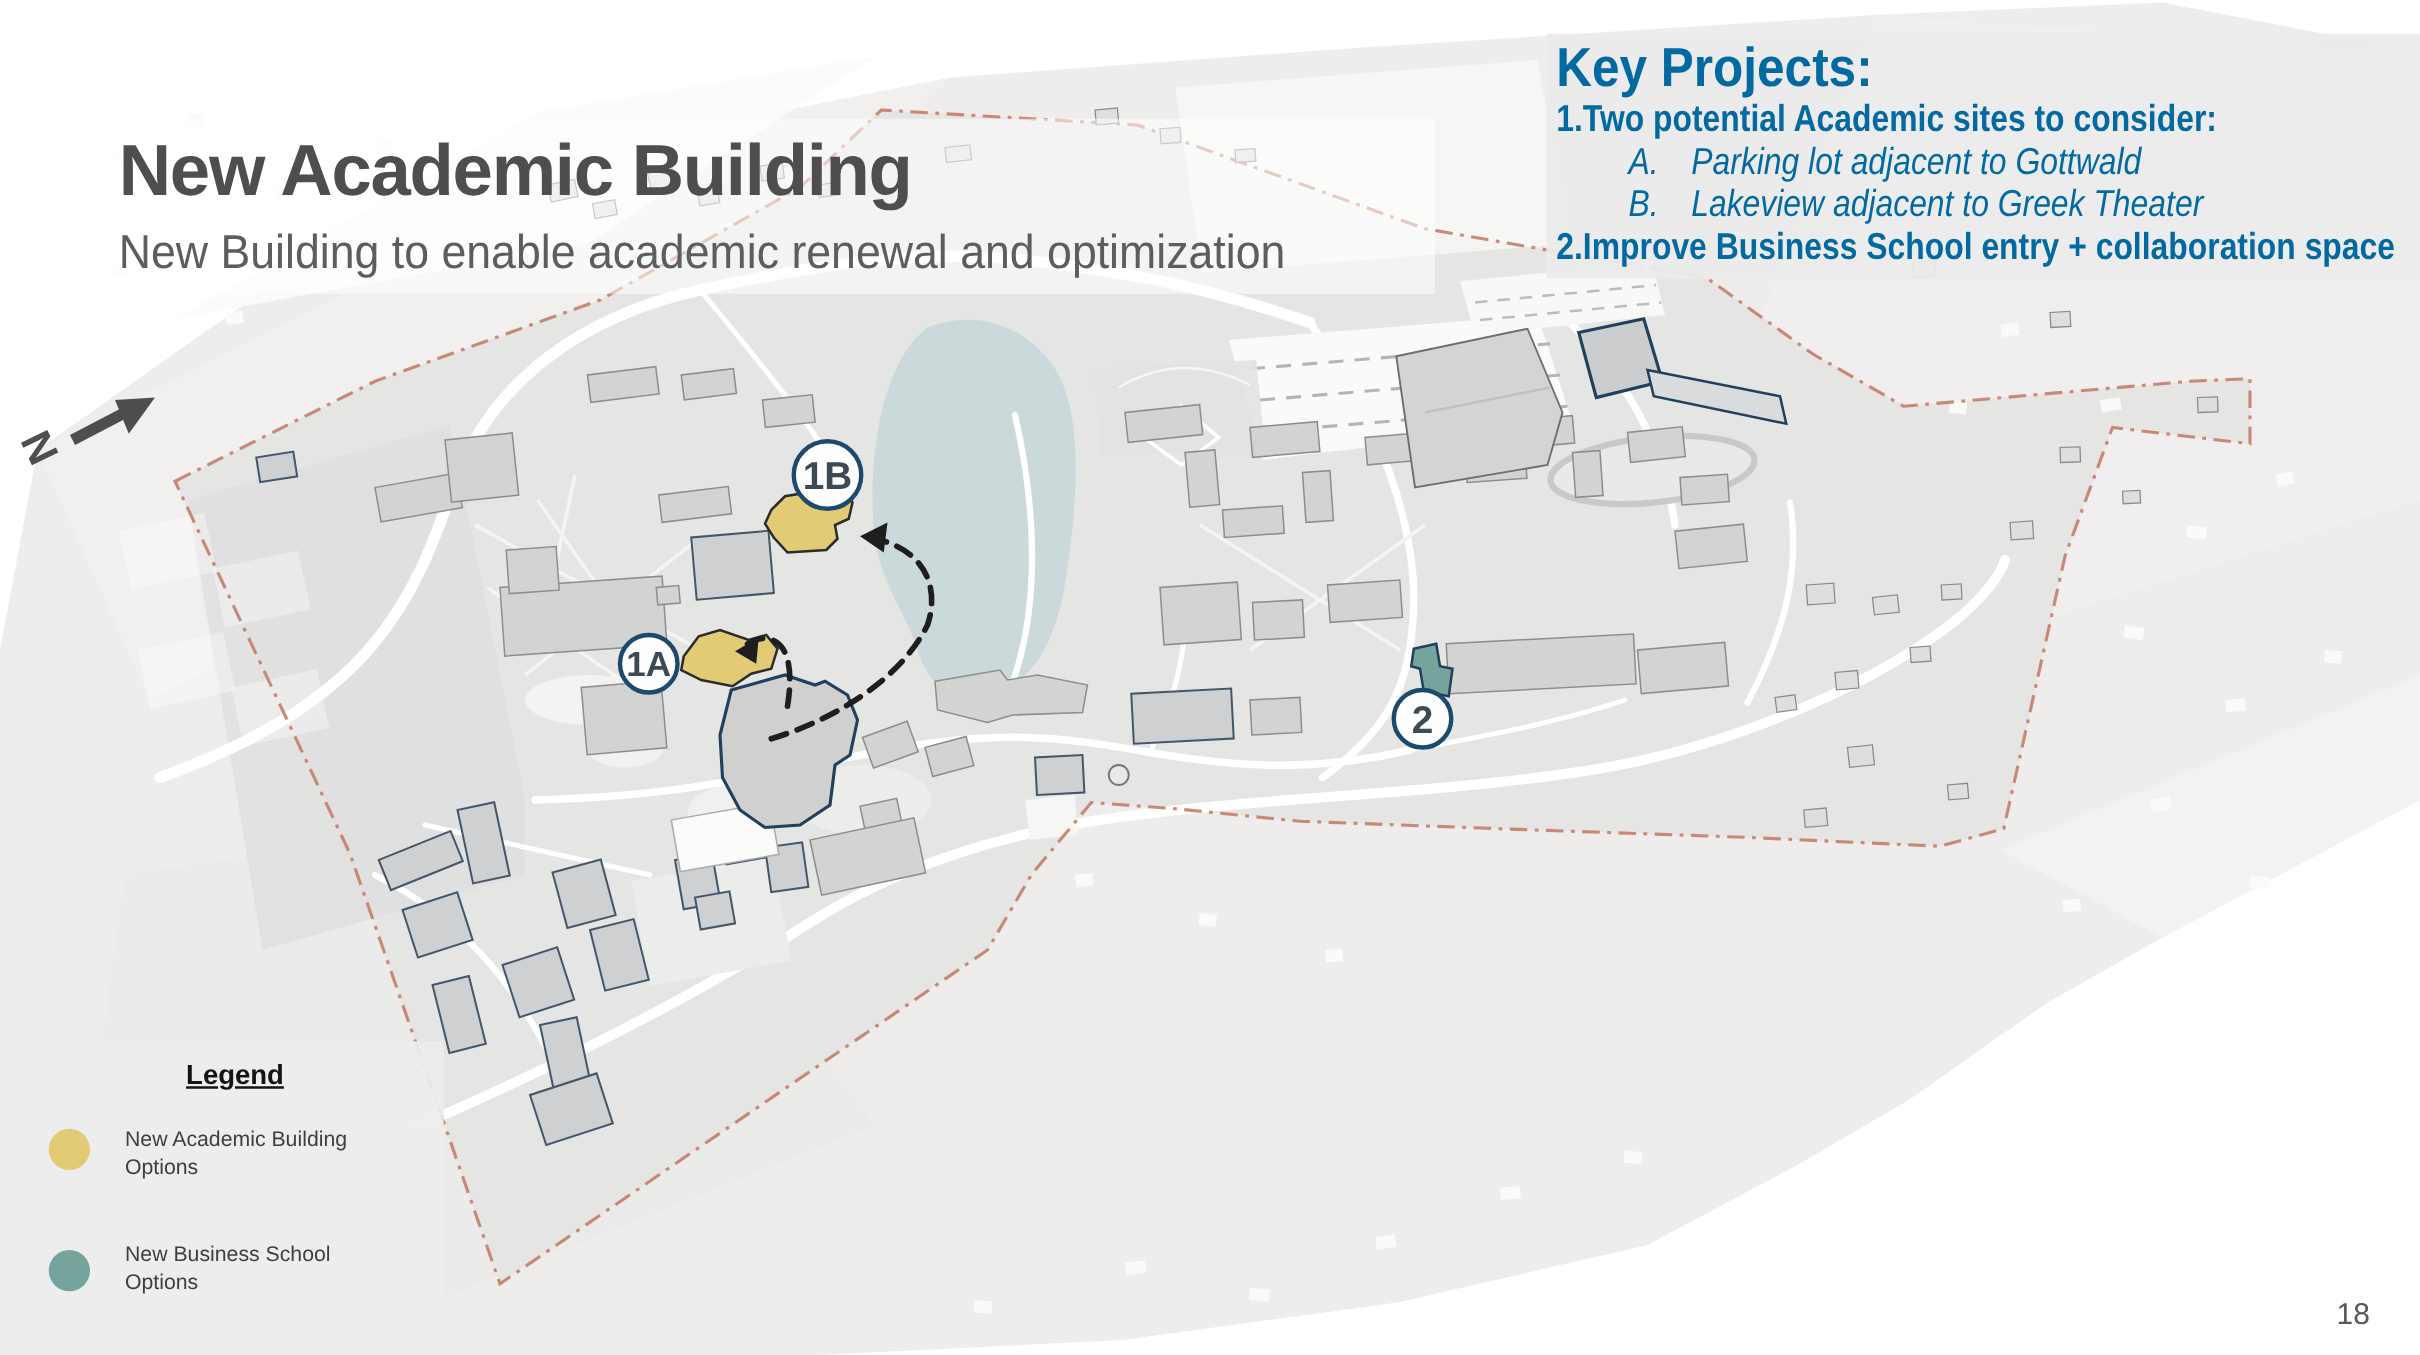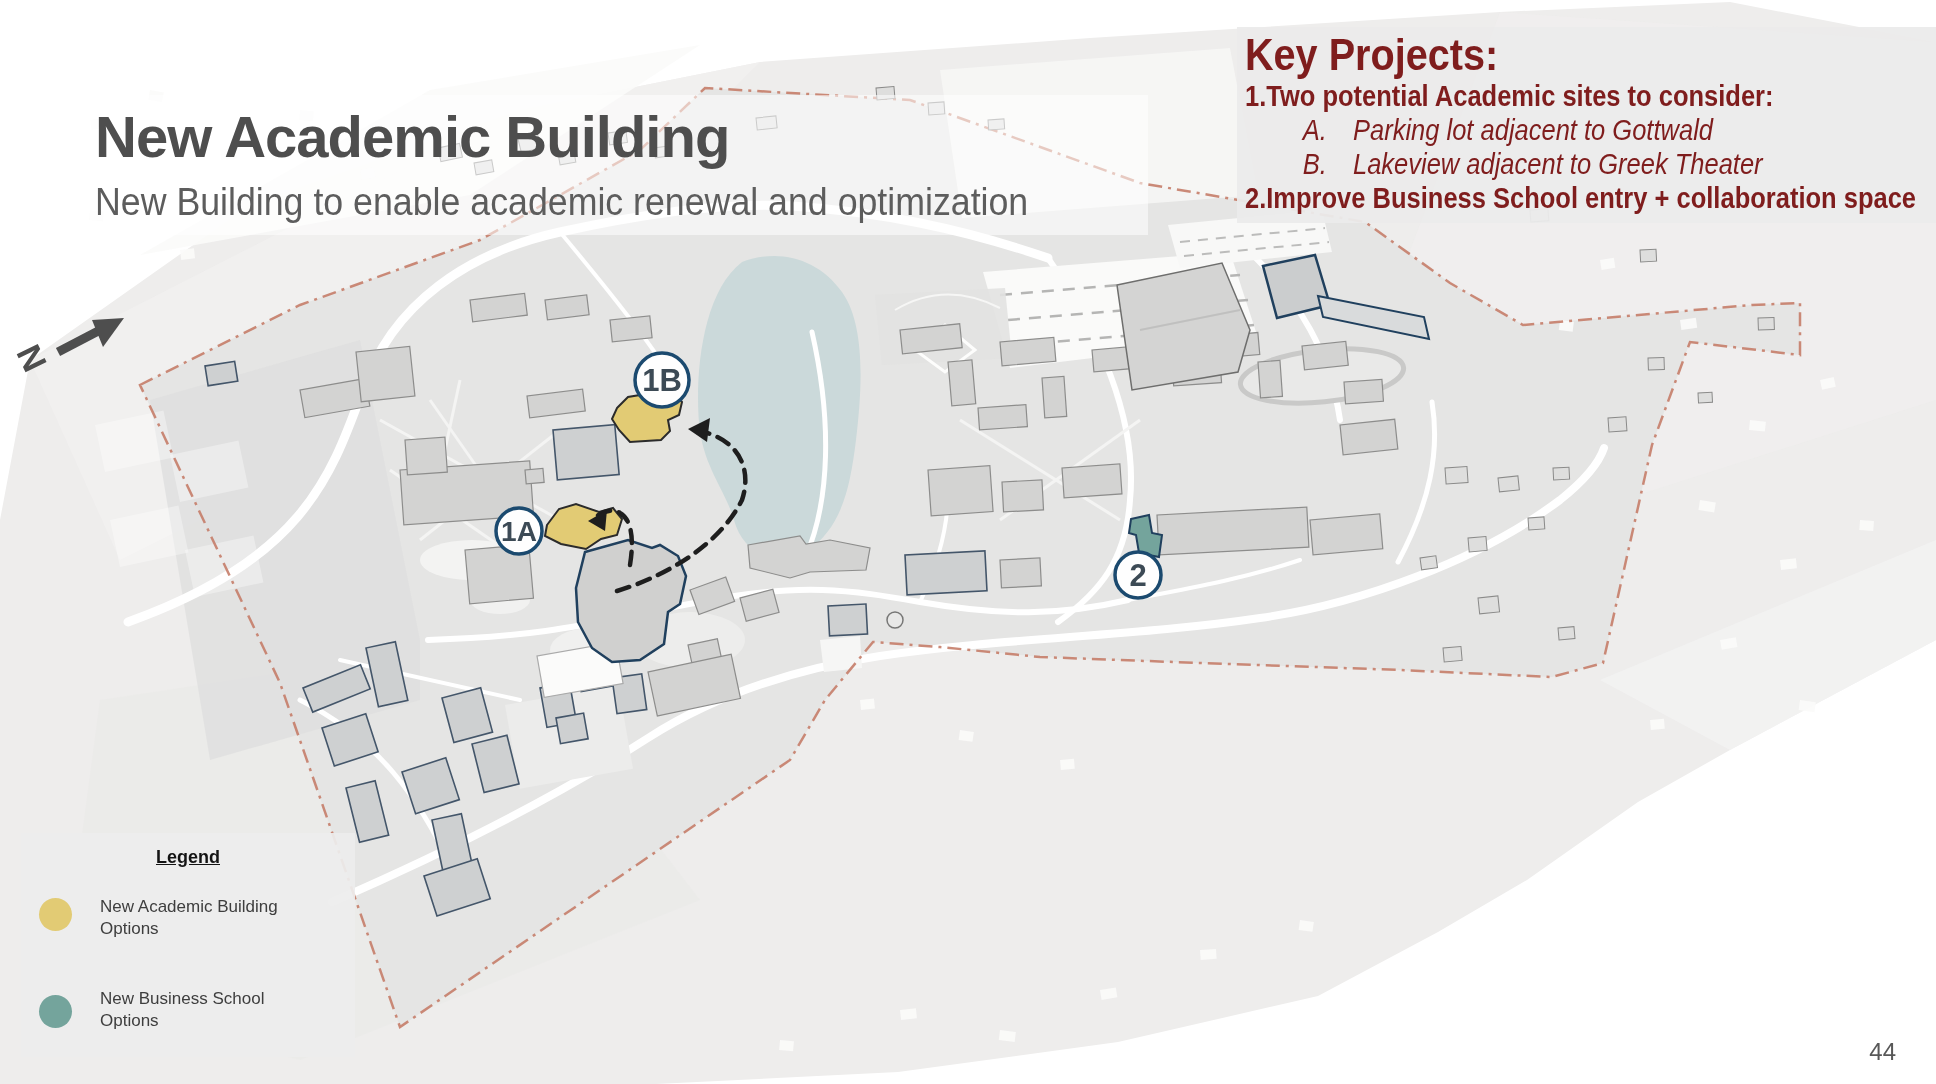--- a/index.html
+++ b/index.html
@@ -3,28 +3,28 @@
 <meta charset="utf-8">
 <style>
   html,body{margin:0;padding:0;background:#fff;font-family:"Liberation Sans",sans-serif;}
   .slide{position:relative;width:1936px;height:1084px;overflow:hidden;background:#fff;}
   svg.map{position:absolute;left:0;top:0;}
 
   .title-band{position:absolute;left:0;top:95px;width:1148px;height:140px;background:rgba(255,255,255,.55);}
   .slide-title{position:absolute;left:95px;top:103px;font-size:58px;font-weight:bold;color:#4e4e4e;letter-spacing:-1px;white-space:nowrap;}
   .slide-subtitle{position:absolute;left:95px;top:181px;font-size:38px;color:#5d5d5d;white-space:nowrap;transform:scaleX(.94);transform-origin:0 0;}
 
-  .key-projects{position:absolute;left:1237px;top:27px;width:699px;height:196px;background:rgba(235,235,235,.95);box-sizing:border-box;padding:4px 0 0 8px;color:#7f1d1d;}
+  .key-projects{position:absolute;left:1237px;top:27px;width:699px;height:196px;background:rgba(235,235,235,.95);box-sizing:border-box;padding:4px 0 0 8px;color:#0369a1;}
   .kp-heading{font-size:44px;font-weight:bold;line-height:48px;white-space:nowrap;transform:scaleX(.9);transform-origin:0 50%;}
   .kp-line{font-size:30px;font-weight:bold;line-height:34px;white-space:nowrap;transform:scaleX(.85);transform-origin:0 50%;}
   .kp-sub{font-size:30px;font-style:italic;font-weight:normal;line-height:34px;padding-left:68px;white-space:nowrap;transform:scaleX(.85);transform-origin:0 50%;}
   .kp-sub .kp-label{display:inline-block;width:59px;}
 
   .legend{position:absolute;left:21px;top:833px;width:334px;height:224px;background:rgba(237,237,237,.93);}
-  .legend-title{text-align:center;margin-top:14px;font-size:18px;font-weight:bold;text-decoration:underline;color:#141414;}
+  .legend-title{text-align:center;margin-top:14px;font-size:22px;font-weight:bold;text-decoration:underline;color:#141414;}
   .legend-row{display:flex;align-items:flex-start;margin:28px 0 0 18px;}
   .legend-row.second{margin-top:48px;align-items:center;}
   .swatch{width:33px;height:33px;border-radius:50%;flex:0 0 33px;margin-top:2px;}
   .legend-label{margin-left:28px;font-size:17px;line-height:22px;color:#3e3e3e;}
 
   .page-number{position:absolute;right:40px;top:1038px;font-size:24px;color:#585858;}
 
   
   .bld{fill:#d3d3d2;stroke:#8d8d8c;stroke-width:1.2;}
   .bldd{fill:#ced0d1;stroke:#44566a;stroke-width:1.6;}
@@ -293,15 +293,15 @@
     </div>
     <div class="legend-row second">
       <span class="swatch" style="background: rgb(116, 164, 156);"></span>
       <span class="legend-label">
         <span>New Business School</span><br>
         <span>Options</span>
       </span>
     </div>
   </div>
 
-  <div class="page-number">44</div>
+  <div class="page-number">18</div>
 
 </div>
 
 </body></html>

